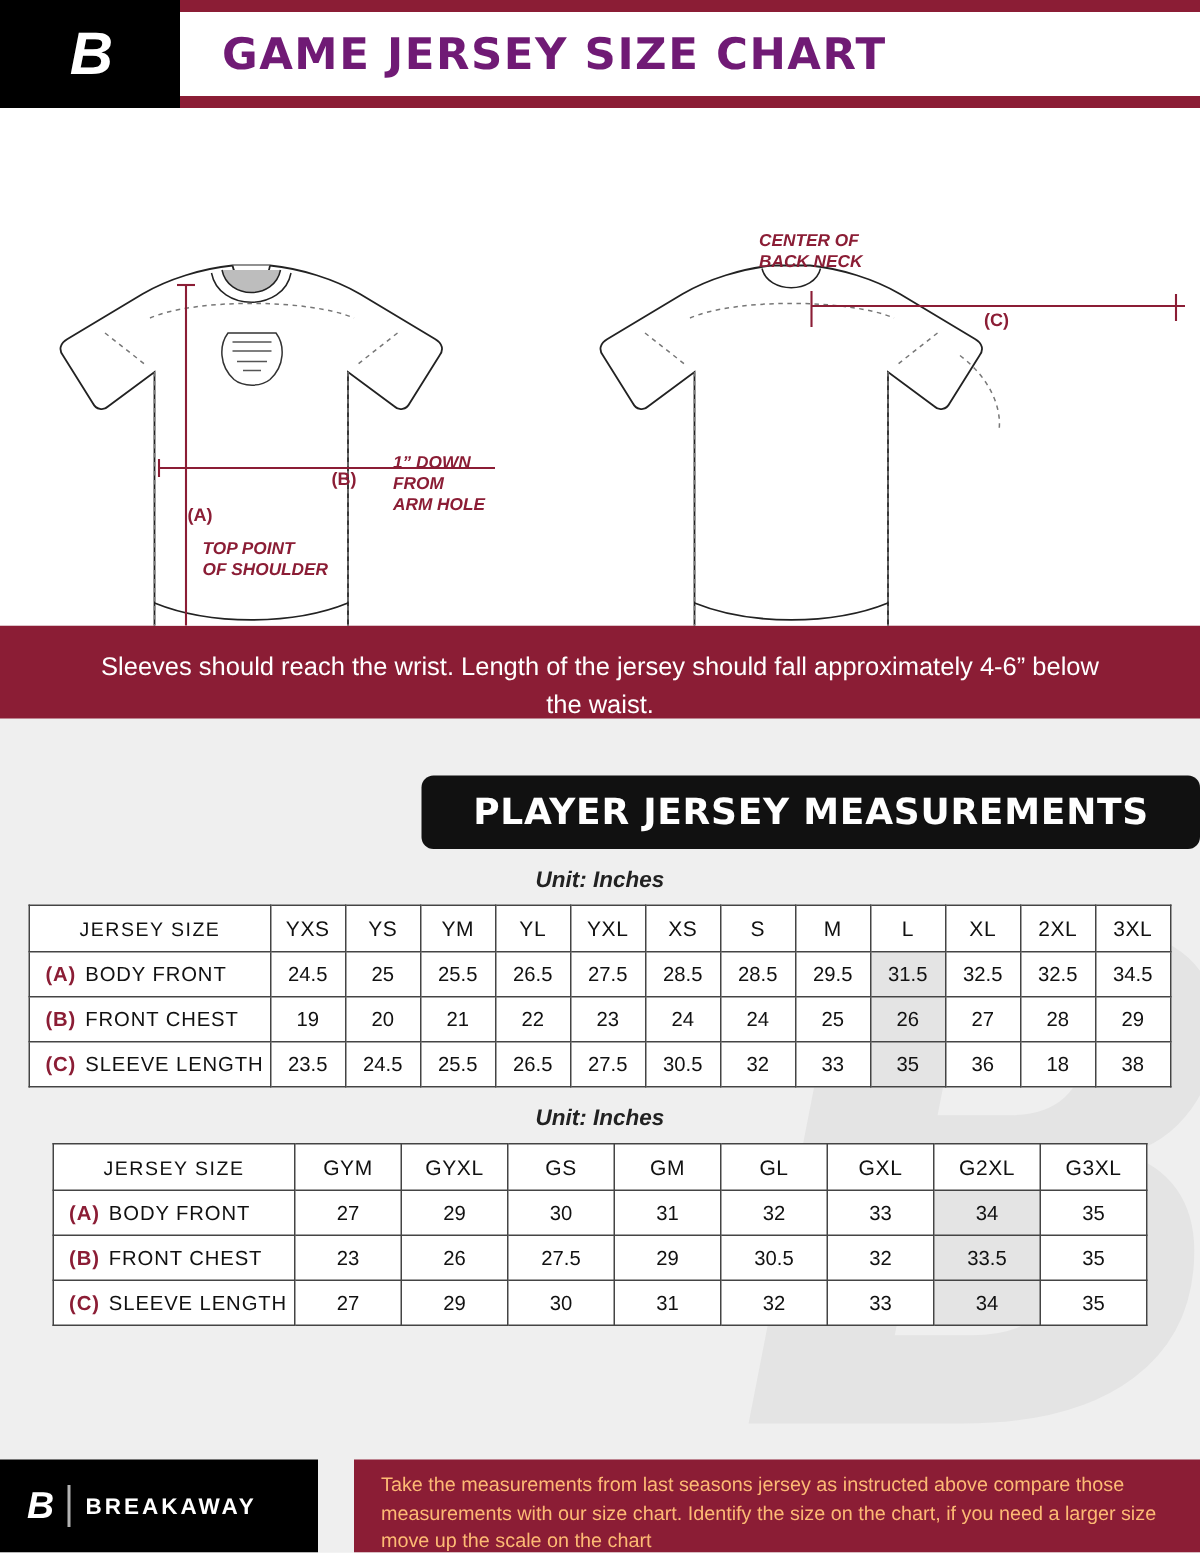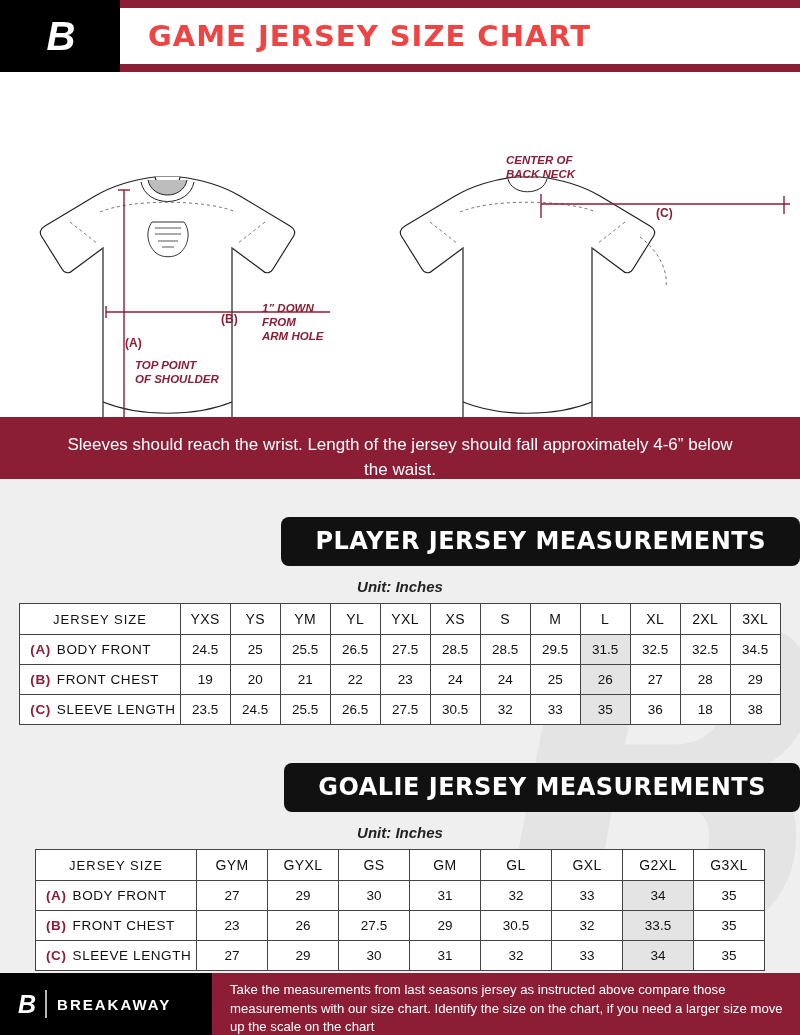--- a/index.html
+++ b/index.html
@@ -52,21 +52,21 @@
     margin: 8px 0 8px 0;
     display: flex;
     align-items: center;
     padding-left: 28px;
   }
   .header .title-box h1 {
     margin: 0;
     font-size: 29px;
     letter-spacing: 1px;
     font-weight: 800;
-    color: #ef4444;
+    color: #701a75;
     font-family: "DejaVu Sans", sans-serif;
   }
   .header .season {
     width: 160px;
     background: #8b1d35;
     color: #fff;
     display: flex;
     align-items: center;
     justify-content: center;
     font-size: 19px;
@@ -196,25 +196,26 @@
     opacity: .7;
   }
   .footer .brand .name {
     font-size: 15px;
     letter-spacing: 2px;
     font-weight: 600;
   }
   .footer .msg {
     flex: 1;
     background: #8b1d35;
-    color: #ffffff;
+    color: #fdba74;
     font-size: 13.2px;
     line-height: 1.42;
     padding: 8px 16px 8px 18px;
     box-sizing: border-box;
+    margin-left: 24px;
   }
 
   
   .watermark {
     position: absolute;
     right: -40px;
     bottom: 60px;
     font-size: 460px;
     font-weight: 900;
     font-style: italic;
@@ -378,23 +379,20 @@
             <td class="data">32</td>
             <td class="data">33</td>
             <td class="data hl">35</td>
             <td class="data">36</td>
             <td class="data">18</td>
             <td class="data">38</td>
           </tr>
         </tbody>
       </table>
 
-    <div class="section-title-wrap">
-      <div class="section-title">GOALIE JERSEY MEASUREMENTS</div>
-    </div>
     <div class="unit">Unit: Inches</div>
     <table class="size-table goalie-table" id="goalie-table">
         <thead>
           <tr>
             <th class="rowhead">JERSEY SIZE</th>
             <th class="data">GYM</th>
             <th class="data">GYXL</th>
             <th class="data">GS</th>
             <th class="data">GM</th>
             <th class="data">GL</th>

